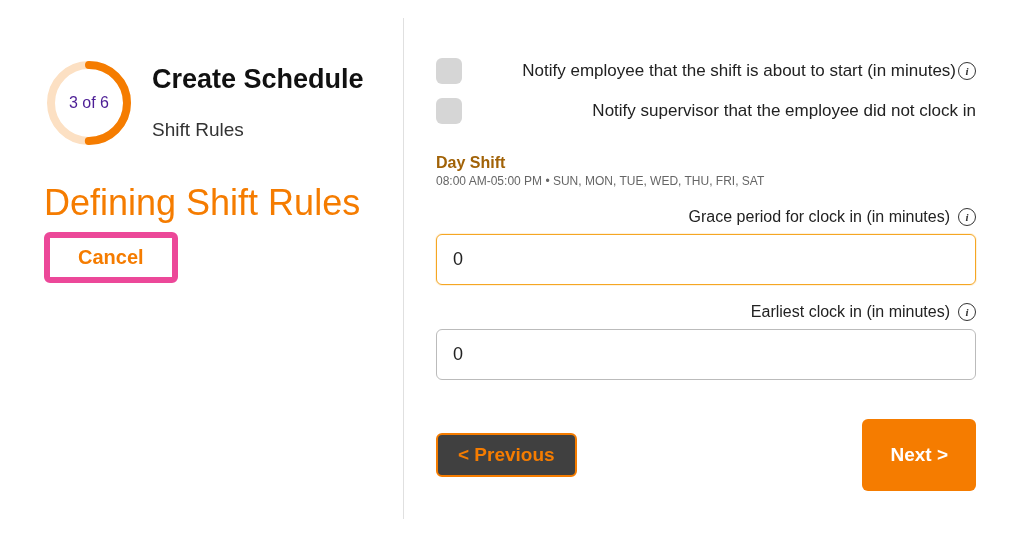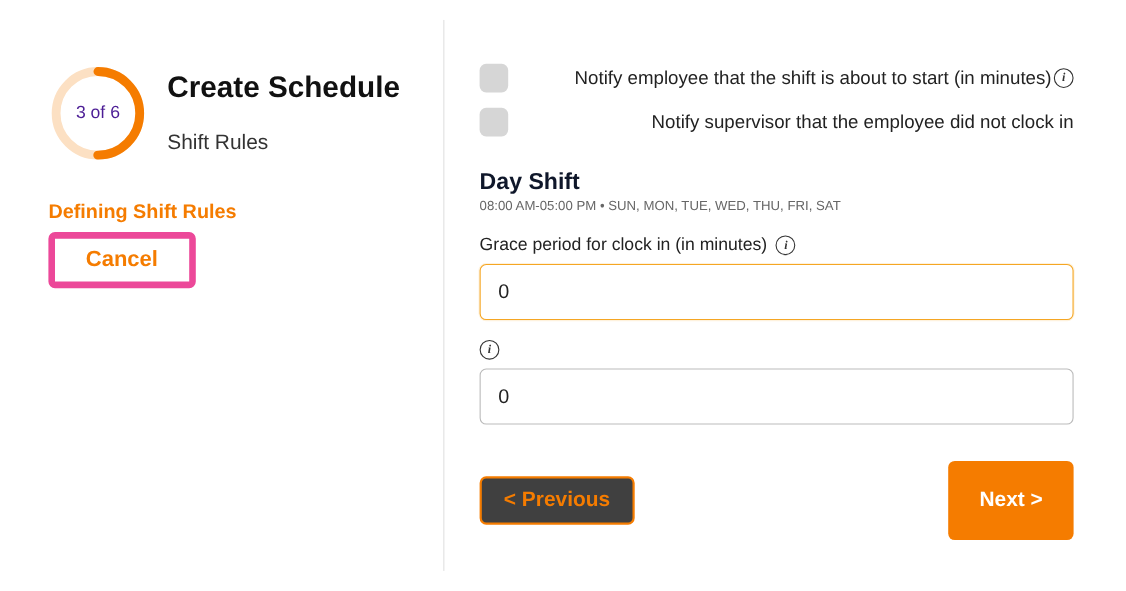--- a/index.html
+++ b/index.html
@@ -52,22 +52,22 @@
       position: absolute;
       top: 50%; left: 50%;
       transform: translate(-50%, -50%);
       font-size: 16px;
       color: #4c1d95;
     }
     .header-text { display: flex; flex-direction: column; }
     .title { font-size: 27px; font-weight: 800; color: #111; line-height: 1.1; }
     .subtitle { font-size: 19px; color: #333; margin-top: 24px; }
     .section-heading {
-      font-size: 18px;
-      font-weight: 700;
+      font-size: 36px;
+      font-weight: 400;
       color: #f57c00;
       margin-bottom: 8px;
     }
     .description {
       font-size: 21px;
       color: #1a1a1a;
       line-height: 1.45;
       margin-bottom: auto;
     }
     .btn-outline {
@@ -111,29 +111,30 @@
       justify-content: center;
       font-size: 11px;
       font-weight: 700;
       font-style: italic;
       font-family: Georgia, serif;
       color: #333;
       cursor: pointer;
       flex-shrink: 0;
     }
     .shift-block { margin-top: 16px; }
-    .shift-name { font-size: 21px; font-weight: 700; color: #0f172a; }
+    .shift-name { font-size: 16px; font-weight: 700; color: #a16207; }
     .shift-meta { font-size: 12px; color: #666; margin-top: 2px; margin-bottom: 20px; }
     .field-label {
       font-size: 16px;
       color: #222;
       display: flex;
       align-items: center;
       gap: 8px;
       margin-bottom: 8px;
+      justify-content: flex-end;
     }
     .input {
       width: 100%;
       font-size: 18px;
       padding: 14px 16px;
       border-radius: 6px;
       border: 1.5px solid #bbb;
       color: #222;
       outline: none;
       margin-bottom: 18px;
@@ -213,20 +214,21 @@
       <div class="shift-name">Day Shift</div>
       <div class="shift-meta">08:00 AM-05:00 PM • SUN, MON, TUE, WED, THU, FRI, SAT</div>
 
       <div class="field-label">
         <span>Grace period for clock in (in minutes)</span>
         <span class="info-icon">i</span>
       </div>
       <input class="input highlight" type="text" value="0" style="">
 
       <div class="field-label">
+        <span>Earliest clock in (in minutes)</span>
         <span class="info-icon">i</span>
       </div>
       <input class="input" type="text" value="0" style="">
     </div>
 
     <div class="footer">
       <button class="btn-prev">&lt; Previous</button>
       <button class="btn-next">Next &gt;</button>
     </div>
   </div>

